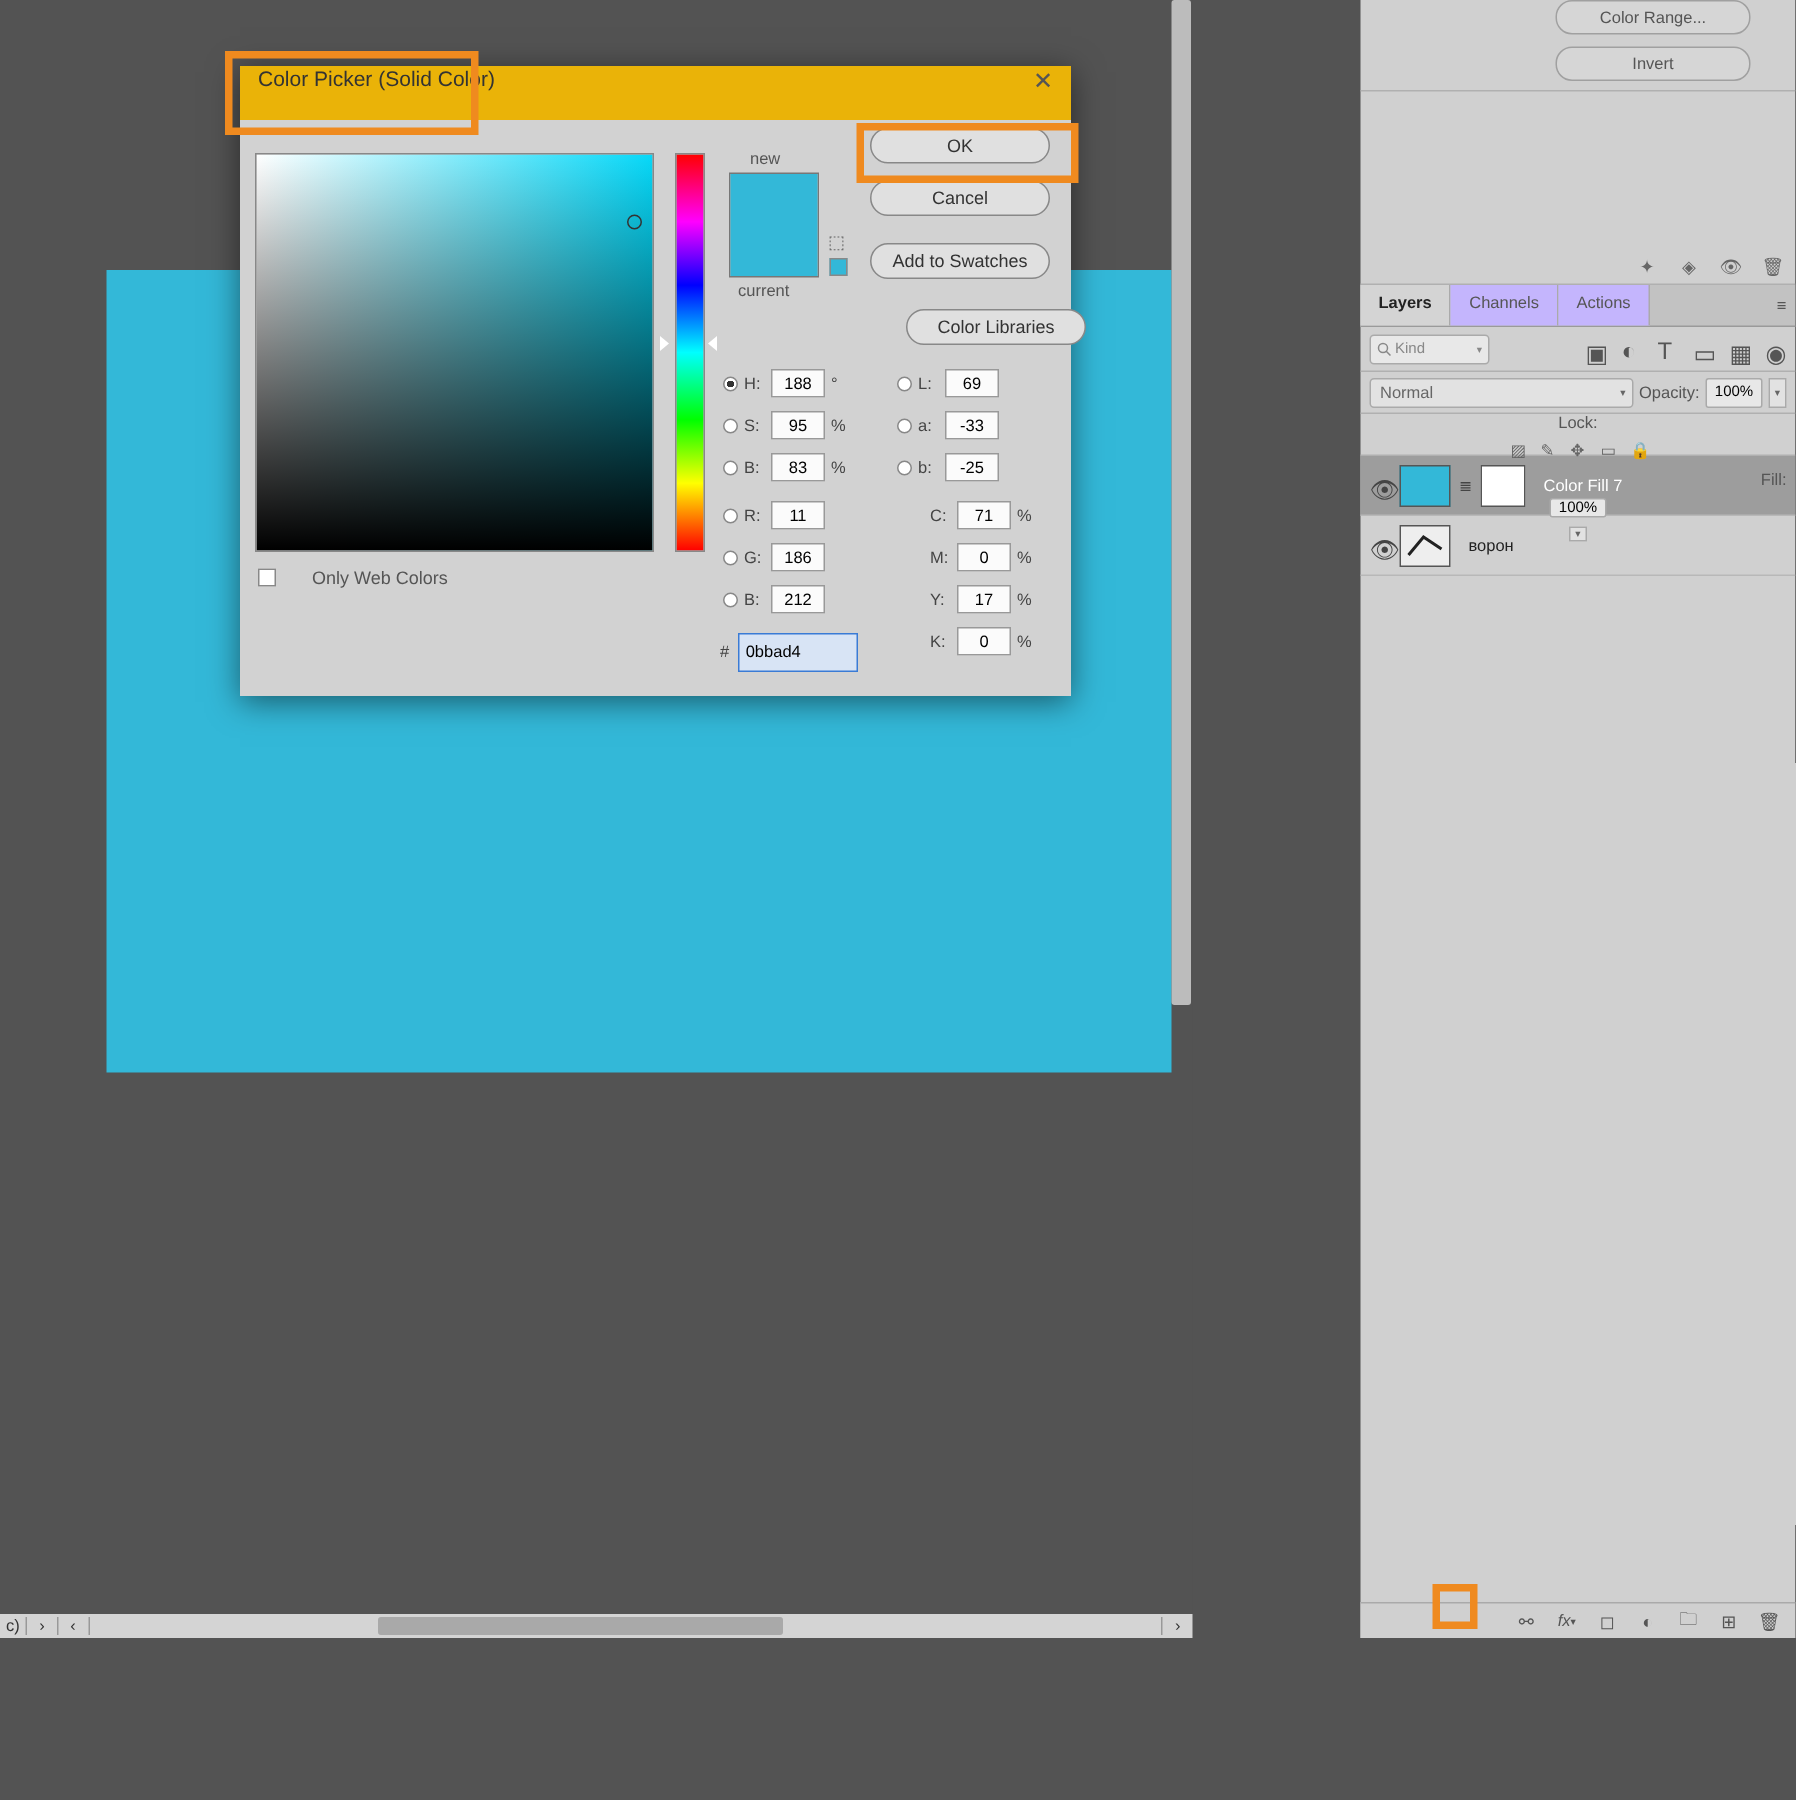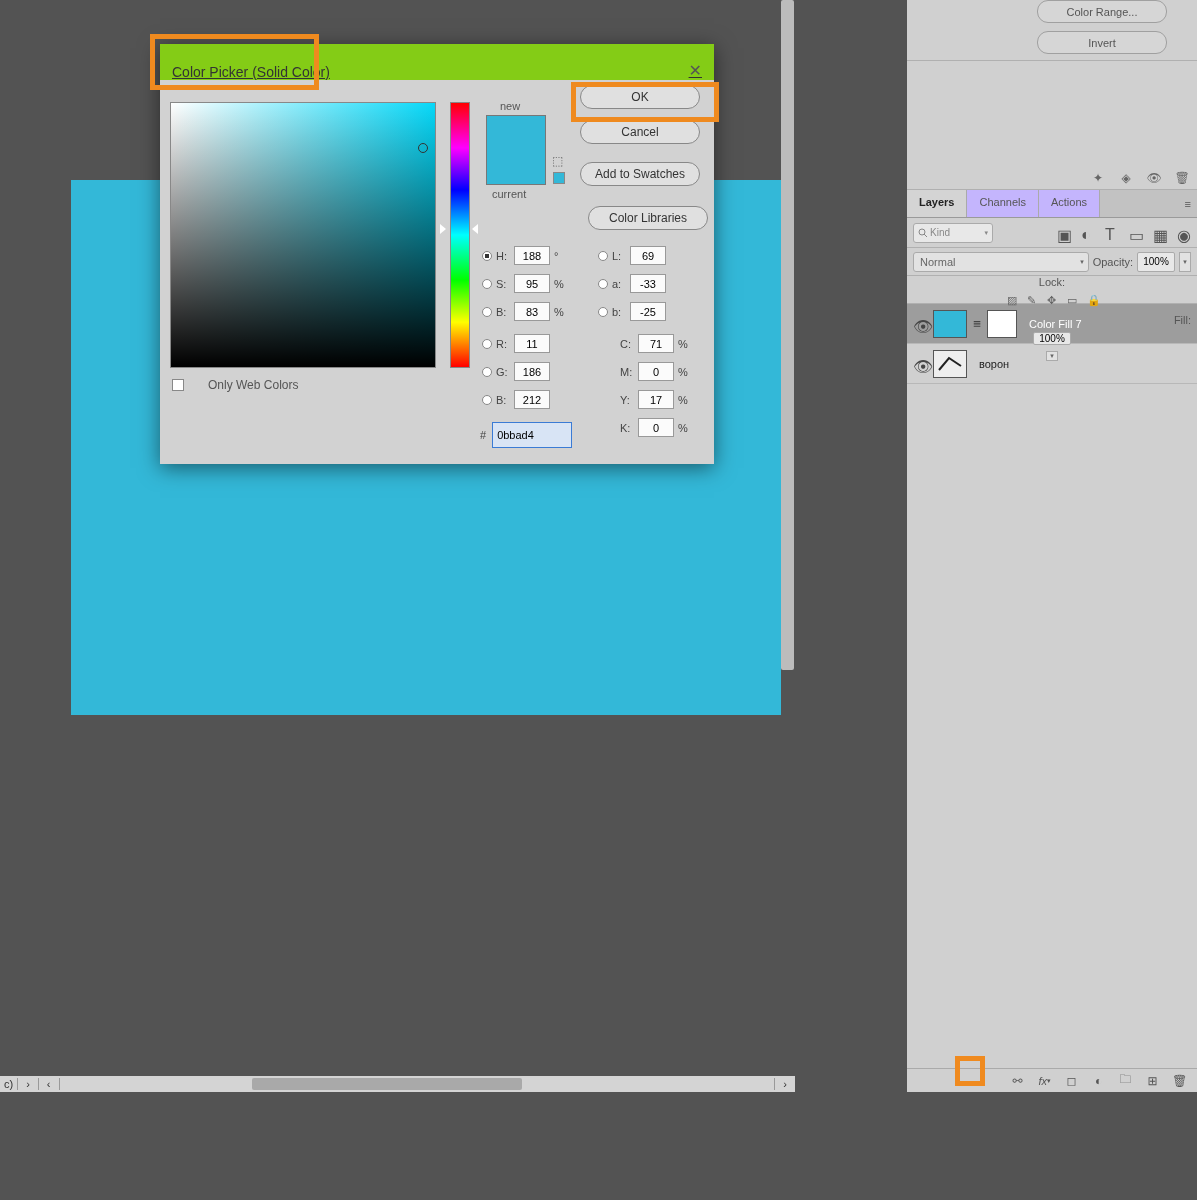--- a/index.html
+++ b/index.html
@@ -63,21 +63,21 @@
   .mask-thumb { width:30px; height:28px; border:1px solid #555; background:#fff;}
   .layer-name { font-size:11px; color:#222; margin-left:6px;}
   .layer-row.selected .layer-name { color:#fff;}
   
   
   .panel-bottom { position:absolute; bottom:0; left:0; right:0; height:24px; background:#d0d0d0; border-top:1px solid #aaa; display:flex; align-items:center; justify-content:flex-end; gap:12px; padding:0 10px;}
   .pb-icon { width:15px; height:15px; color:#555; cursor:pointer; display:flex; align-items:center; justify-content:center; font-size:12px;}
   
   
   .dialog { position:absolute; left:160px; top:44px; width:554px; height:420px; background:#d2d2d2; box-shadow:0 4px 20px rgba(0,0,0,0.5);}
-  .dlg-title { height:36px; background:#84cc16; display:flex; align-items:flex-end; padding:0 12px; font-size:14px; color:#333;text-decoration:underline;}
+  .dlg-title { height:36px; background:#eab308; display:flex; align-items:flex-start; padding:0 12px; font-size:14px; color:#333;}
   .dlg-close { margin-left:auto; font-size:16px; color:#555; cursor:pointer;}
   .dlg-body { position:relative; height:384px;}
   
   
   .sat-field { position:absolute; left:10px; top:22px; width:266px; height:266px; border:1px solid #888;
     background:
       linear-gradient(to bottom, rgba(0,0,0,0) 0%, #000 100%),
       linear-gradient(to right, #fff 0%, hsl(188,95%,50%) 100%);
   }
   .sat-picker { position:absolute; width:10px; height:10px; border:1px solid #333; border-radius:50%; }
@@ -97,21 +97,21 @@
   .nc-lbl-new { position:absolute; left:340px; top:20px; font-size:11px; color:#555;}
   .nc-lbl-cur { position:absolute; left:332px; top:108px; font-size:11px; color:#555;}
   .cube-icn { position:absolute; left:392px; top:74px; width:14px; height:14px; color:#666; font-size:12px;}
   .mini-sw { position:absolute; left:393px; top:92px; width:12px; height:12px; background:#33b8d8; border:1px solid #888;}
   
   
   .dlg-btn { position:absolute; height:24px; border:1px solid #888; background:#e0e0e0; border-radius:12px; font-size:12px; color:#333; display:flex; align-items:center; justify-content:center; cursor:pointer;}
   .btn-ok { left:420px; top:5px; width:120px;}
   .btn-cancel { left:420px; top:40px; width:120px;}
   .btn-swatches { left:420px; top:82px; width:120px;}
-  .btn-libraries { left:428px; top:126px; width:120px;}
+  .btn-libraries { left:444px; top:126px; width:120px;}
   
   
   .vin { position:absolute; display:flex; align-items:center; gap:4px; font-size:11px; color:#444;}
   .vin .rad { width:10px; height:10px; border:1px solid #888; border-radius:50%; background:#fff;}
   .vin .rad.sel { background:radial-gradient(circle,#333 0 40%,#fff 41% 100%);}
   .vin .lbl { width:14px;}
   .vin input { width:36px; height:19px; border:1px solid #999; background:#fbfbfb; text-align:center; font-size:11px;}
   .vin .unit { width:12px; text-align:left;}
   .hex-row { position:absolute; left:320px; top:342px; display:flex; align-items:center; gap:6px; font-size:11px; color:#444;}
   .hex-row input { width:80px; height:20px; border:1px solid #3a7bd5; background:#d8e4f5; text-align:left; padding:12px 4px; font-size:11px;}

